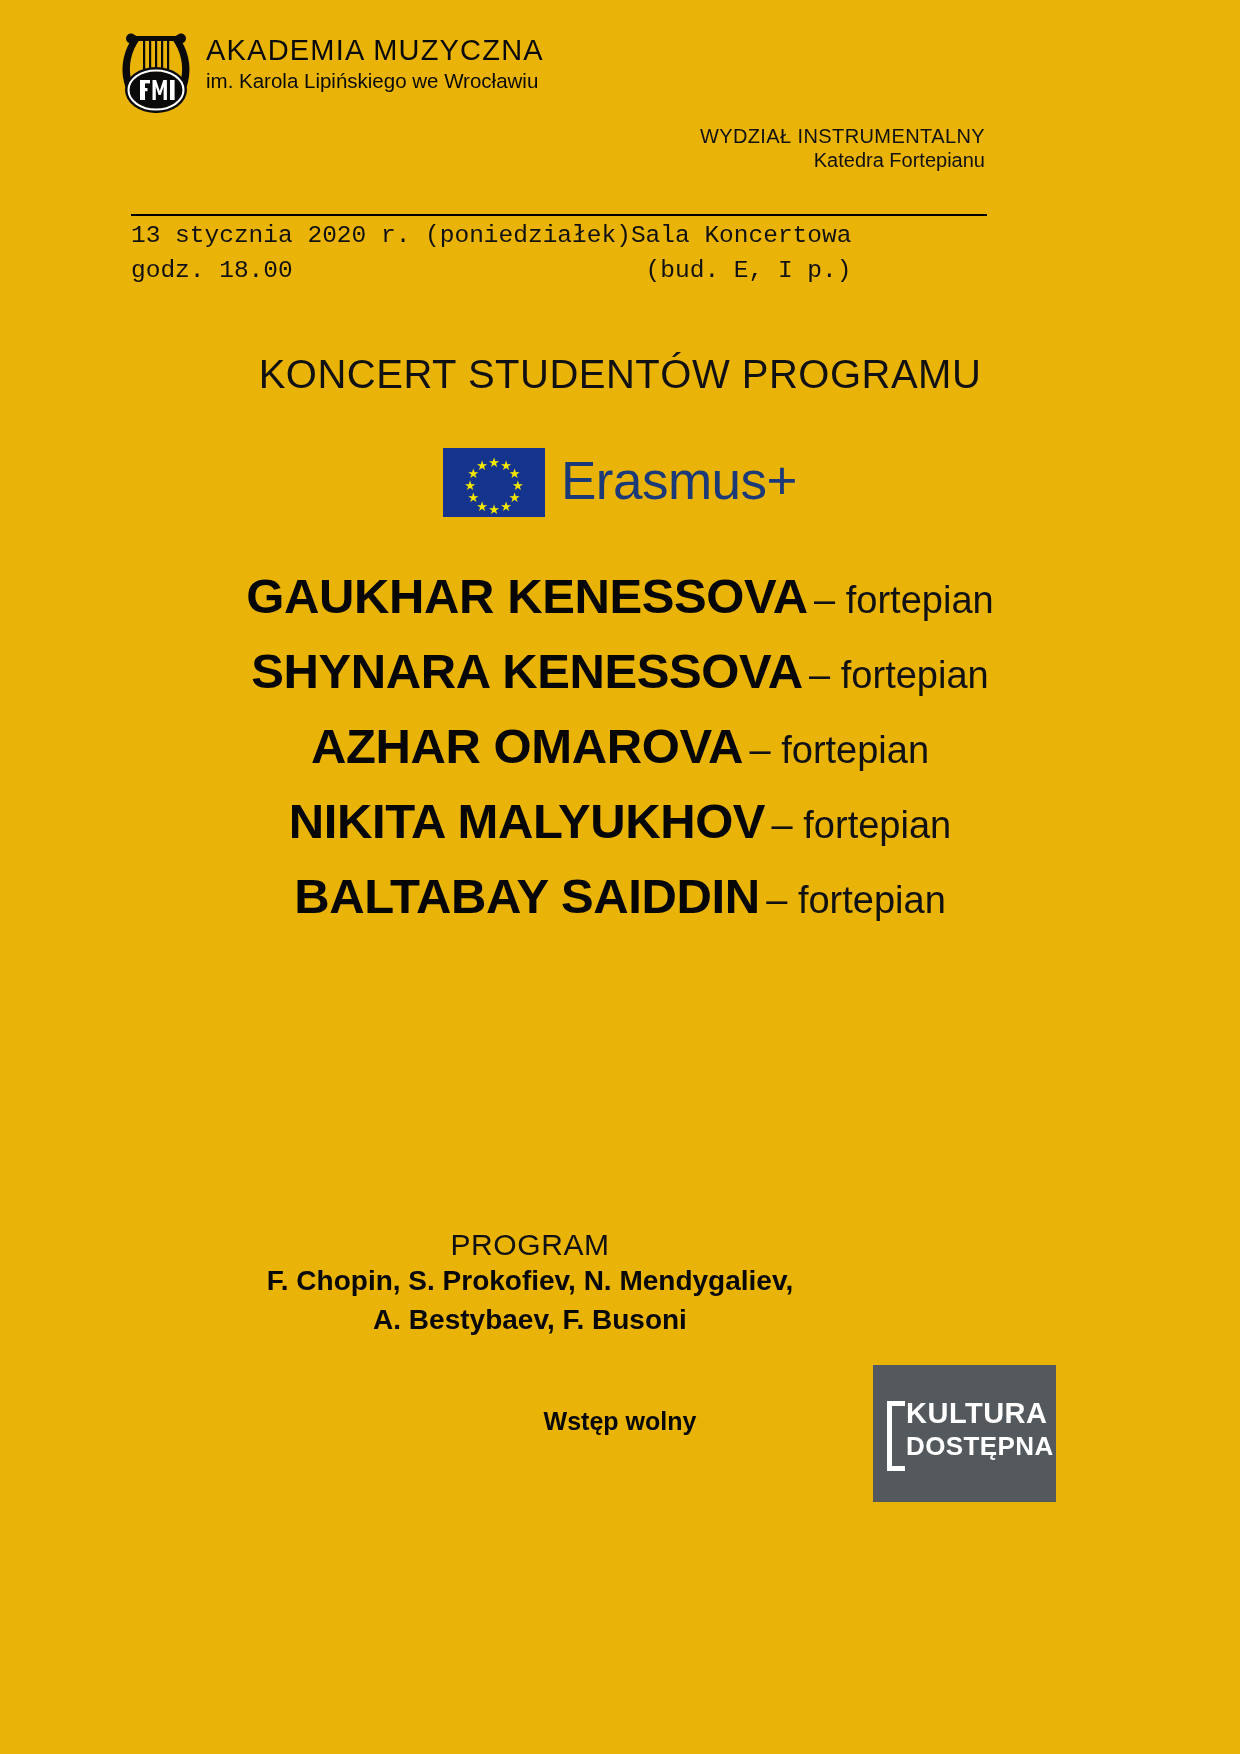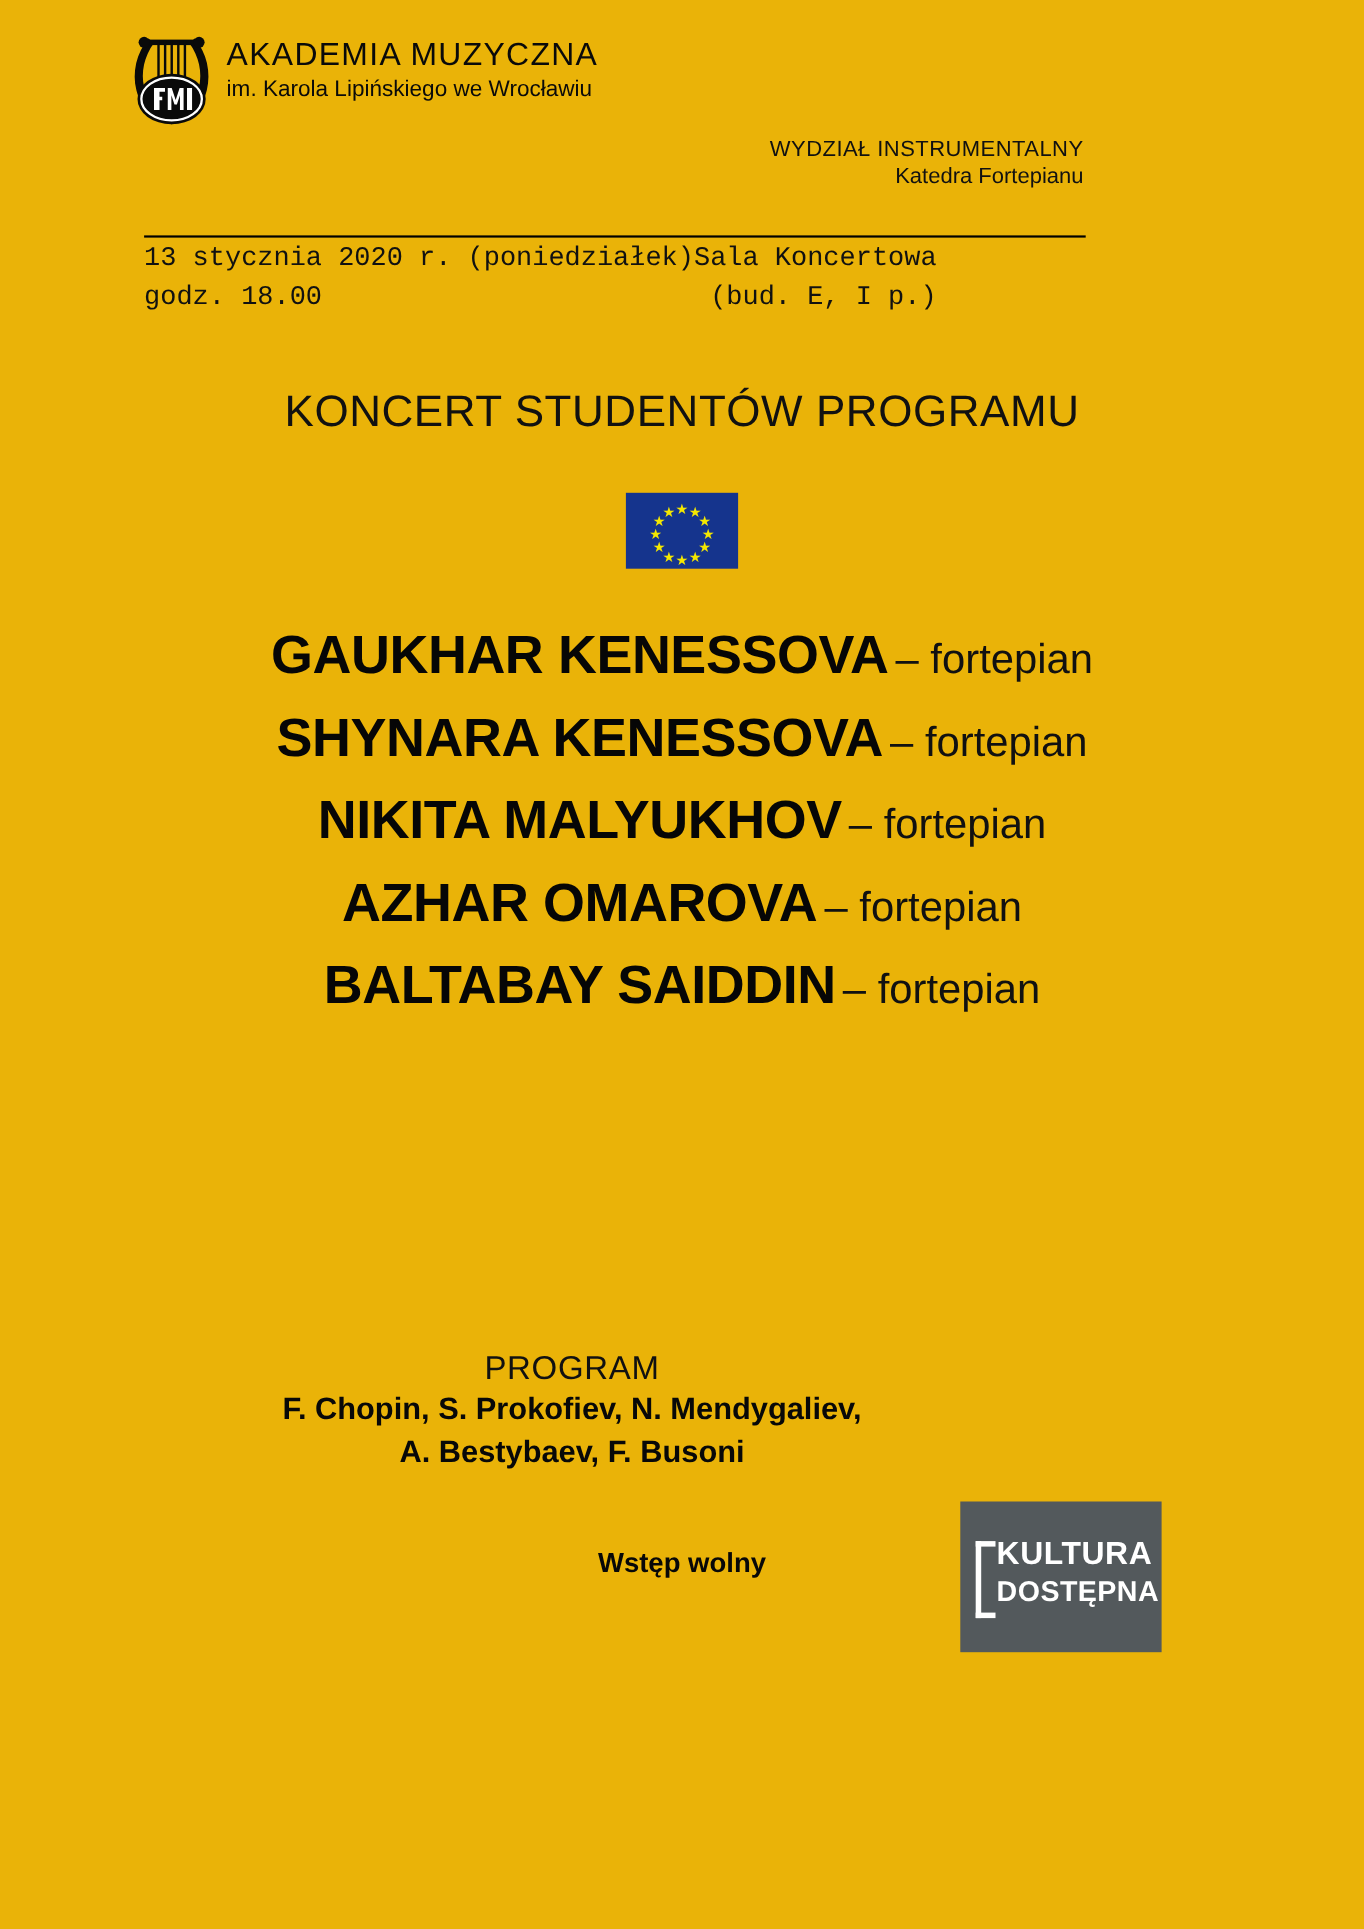--- a/index.html
+++ b/index.html
@@ -175,21 +175,21 @@
   .performer-role {
     font-size: 38px;
     font-weight: normal;
     color: #111;
     margin-left: 2px;
   }
 
   
   .program-block {
     position: absolute;
-    left: 6px;
+    left: 16px;
     top: 1228px;
     width: 1028px;
     text-align: center;
   }
   .program-heading {
     font-size: 30px;
     letter-spacing: 0.6px;
     color: #111;
   }
   .program-line {
@@ -324,37 +324,38 @@
       <span class="eu-star" style="left:23.8px; top:19.3px;">★</span>
       <span class="eu-star" style="left:65.2px; top:19.3px;">★</span>
       <span class="eu-star" style="left:20.6px; top:31.3px;">★</span>
       <span class="eu-star" style="left:68.4px; top:31.3px;">★</span>
       <span class="eu-star" style="left:23.8px; top:43.3px;">★</span>
       <span class="eu-star" style="left:65.2px; top:43.3px;">★</span>
       <span class="eu-star" style="left:32.5px; top:52px;">★</span>
       <span class="eu-star" style="left:56.5px; top:52px;">★</span>
       <span class="eu-star" style="left:44.5px; top:54.6px;">★</span>
     </div>
+    <div class="erasmus-word">Erasmus+</div>
   </div>
 
   <div class="performers">
     <div class="performer-row">
       <span class="performer-name">GAUKHAR KENESSOVA</span>
       <span class="performer-role">– fortepian</span>
     </div>
     <div class="performer-row">
       <span class="performer-name">SHYNARA KENESSOVA</span>
       <span class="performer-role">– fortepian</span>
     </div>
     <div class="performer-row">
+      <span class="performer-name">AZHAR OMAROVA</span>
+      <span class="performer-role">– fortepian</span>
+    </div>
+    <div class="performer-row">
       <span class="performer-name">NIKITA MALYUKHOV</span>
-      <span class="performer-role">– fortepian</span>
-    </div>
-    <div class="performer-row">
-      <span class="performer-name">AZHAR OMAROVA</span>
       <span class="performer-role">– fortepian</span>
     </div>
     <div class="performer-row">
       <span class="performer-name">BALTABAY SAIDDIN</span>
       <span class="performer-role">– fortepian</span>
     </div>
   </div>
 
   <div class="program-block">
     <div class="program-heading">PROGRAM</div>

